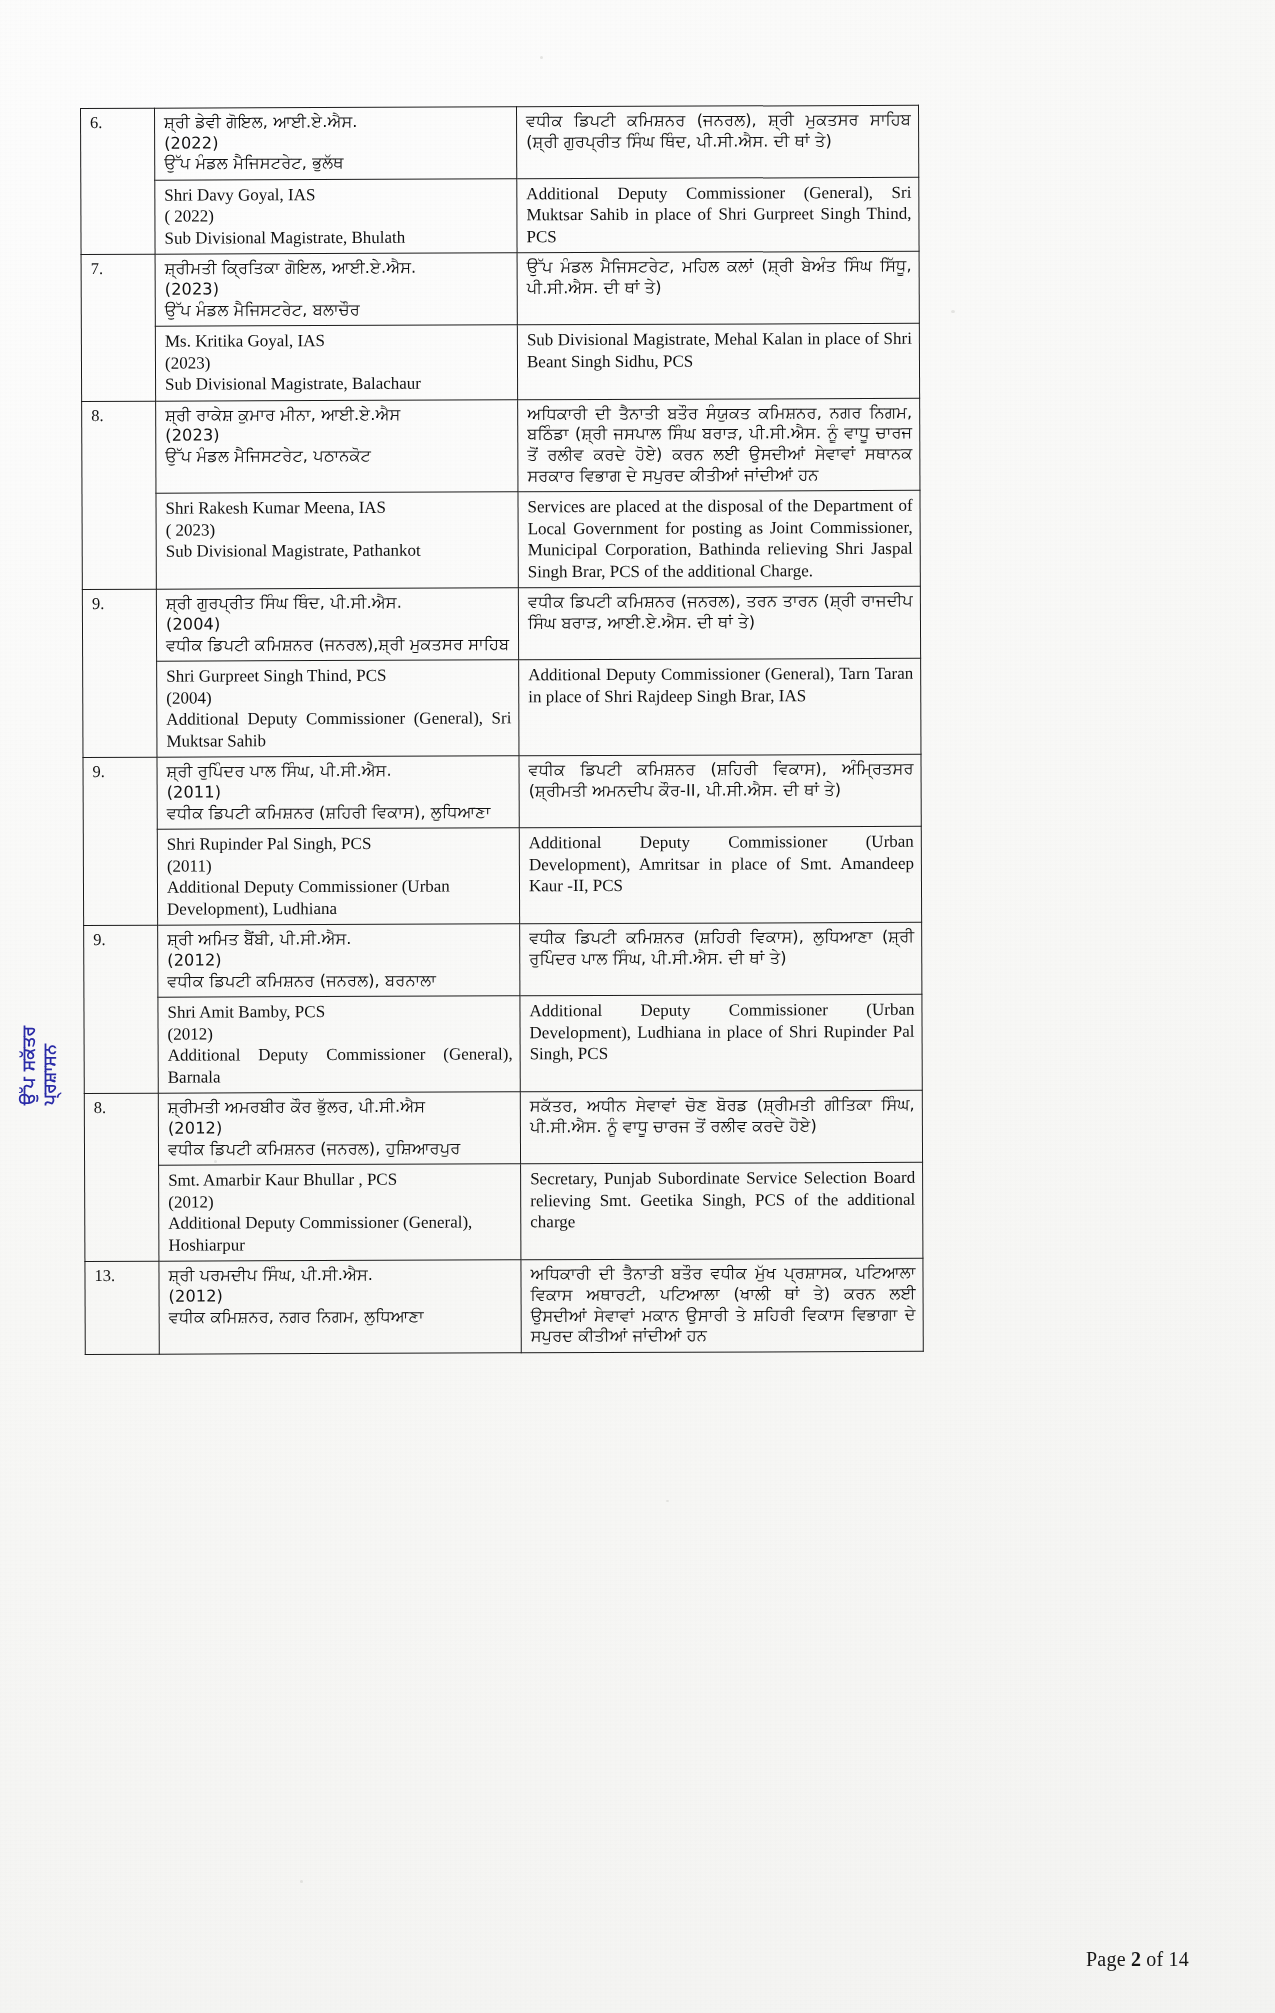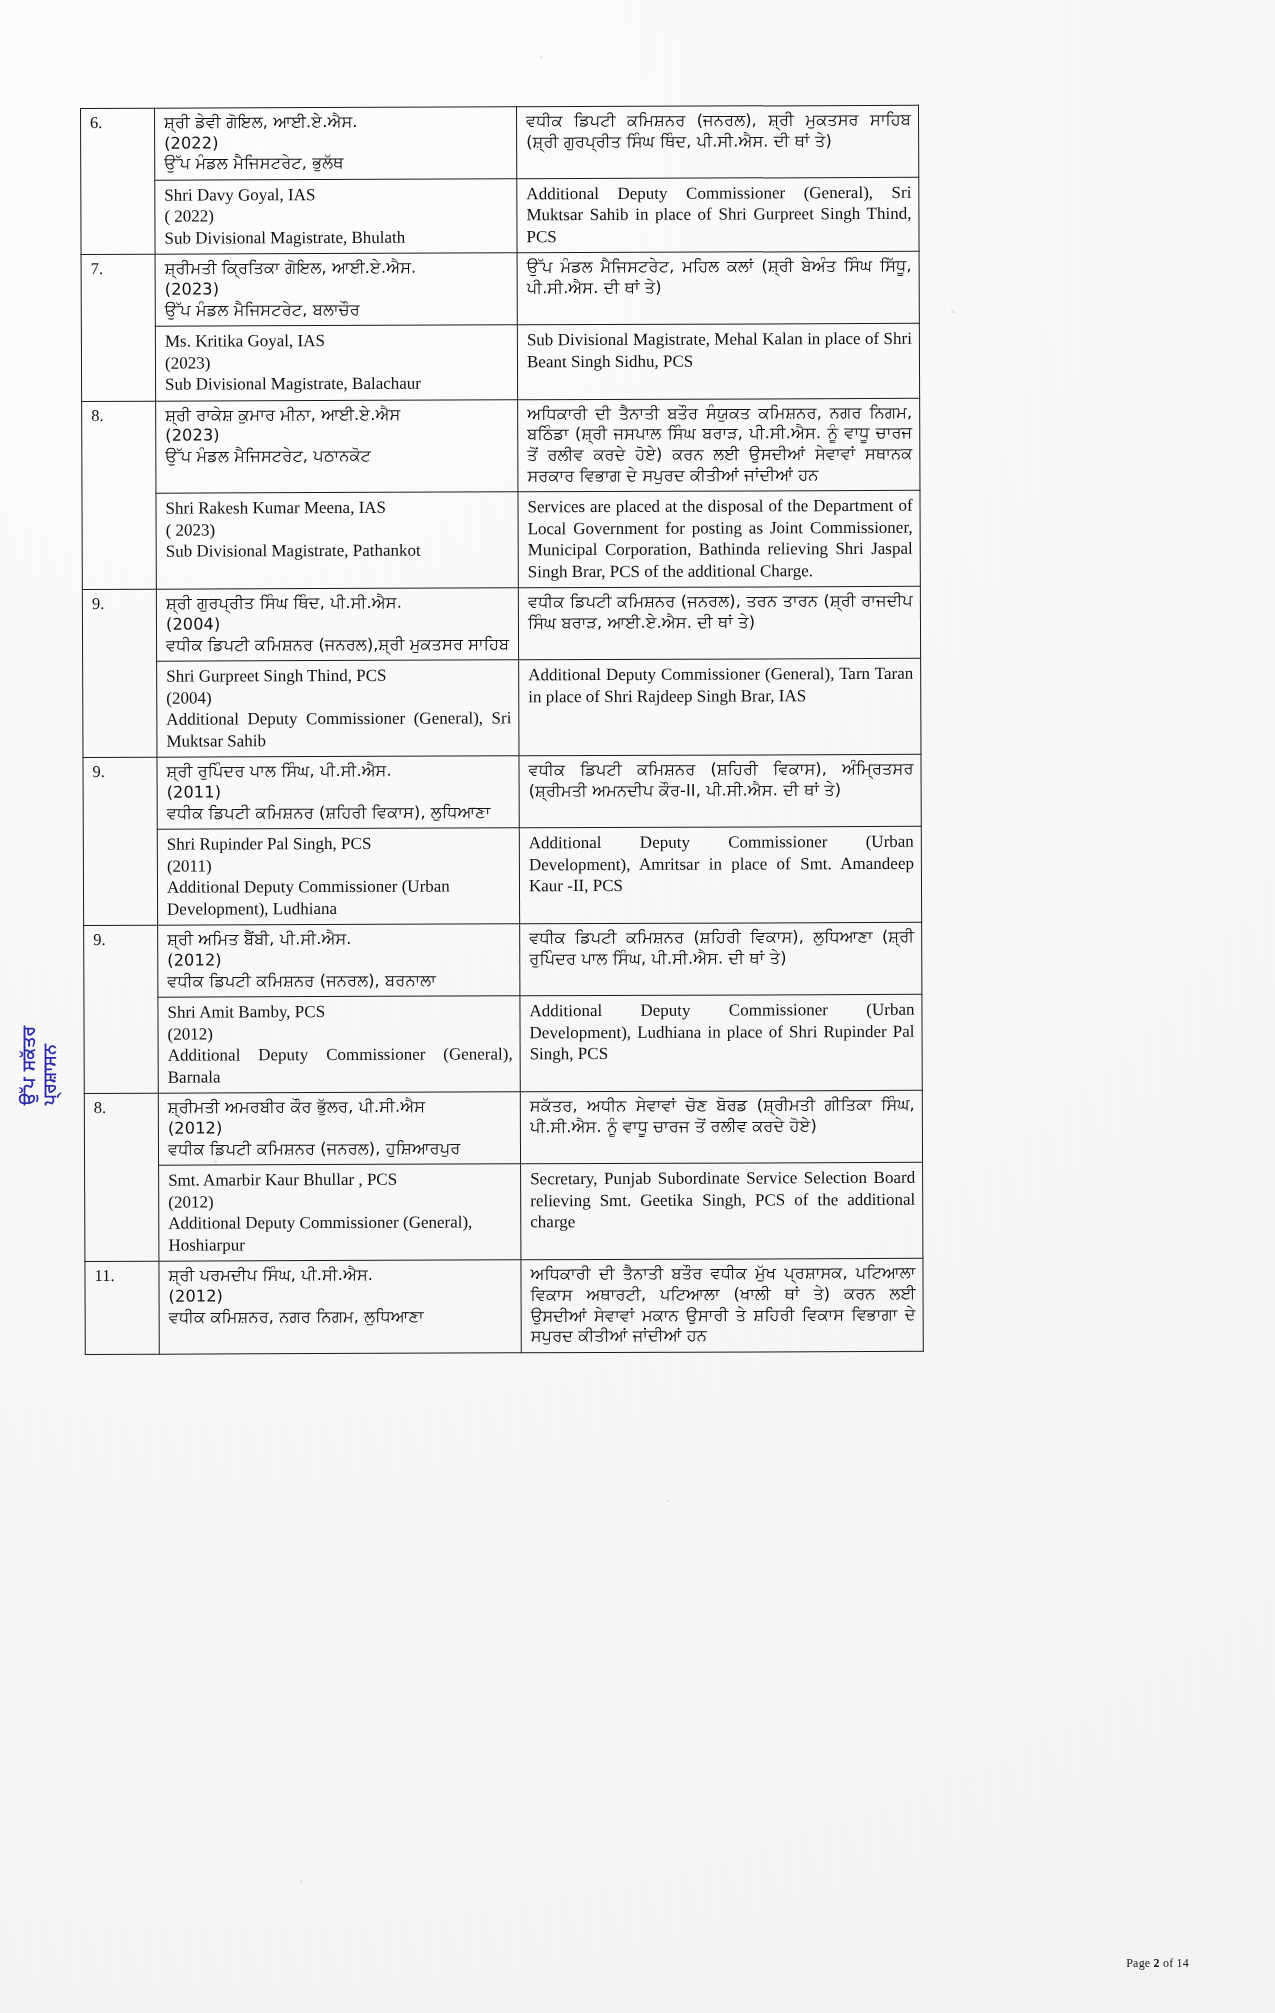--- a/index.html
+++ b/index.html
@@ -90,21 +90,21 @@
     white-space:nowrap;
     letter-spacing:.3px;
   }
   .margin-note span{display:block;}
 
   
   .footer{
     position:absolute;
     right:86px;bottom:42px;
     font-family:"Liberation Serif", serif;
-    font-size:12px;
+    font-size:20px;
     color:#171717;
     letter-spacing:.2px;
   }
   .footer b{font-weight:700;}
 
   
   .speck{position:absolute;background:#cfcfcb;border-radius:50%;opacity:.5;}
 </style>
 </head>
 <body>
@@ -212,21 +212,21 @@
         <td class="pa just">ਸਕੱਤਰ, ਅਧੀਨ ਸੇਵਾਵਾਂ ਚੋਣ ਬੋਰਡ (ਸ਼੍ਰੀਮਤੀ ਗੀਤਿਕਾ ਸਿੰਘ, ਪੀ.ਸੀ.ਐਸ. ਨੂੰ ਵਾਧੂ ਚਾਰਜ ਤੋਂ ਰਲੀਵ ਕਰਦੇ ਹੋਏ)</td>
       </tr>
       <tr>
         <td class="en" style="white-space:pre-line">Smt. Amarbir Kaur Bhullar , PCS
 (2012)
 Additional Deputy Commissioner (General), Hoshiarpur</td>
         <td class="en just">Secretary, Punjab Subordinate Service Selection Board relieving Smt. Geetika Singh, PCS of the additional charge</td>
       </tr>
 
       <tr>
-        <td class="sr">11.</td>
+        <td class="sr">13.</td>
         <td class="pa" style="white-space:pre-line">ਸ਼੍ਰੀ ਪਰਮਦੀਪ ਸਿੰਘ, ਪੀ.ਸੀ.ਐਸ.
 (2012)
 ਵਧੀਕ ਕਮਿਸ਼ਨਰ, ਨਗਰ ਨਿਗਮ, ਲੁਧਿਆਣਾ</td>
         <td class="pa just">ਅਧਿਕਾਰੀ ਦੀ ਤੈਨਾਤੀ ਬਤੌਰ ਵਧੀਕ ਮੁੱਖ ਪ੍ਰਸ਼ਾਸਕ, ਪਟਿਆਲਾ ਵਿਕਾਸ ਅਥਾਰਟੀ, ਪਟਿਆਲਾ (ਖਾਲੀ ਥਾਂ ਤੇ) ਕਰਨ ਲਈ ਉਸਦੀਆਂ ਸੇਵਾਵਾਂ ਮਕਾਨ ਉਸਾਰੀ ਤੇ ਸ਼ਹਿਰੀ ਵਿਕਾਸ ਵਿਭਾਗਾ ਦੇ ਸਪੁਰਦ ਕੀਤੀਆਂ ਜਾਂਦੀਆਂ ਹਨ</td>
       </tr>
 
     </tbody>
   </table>
 
   <div class="margin-note">

